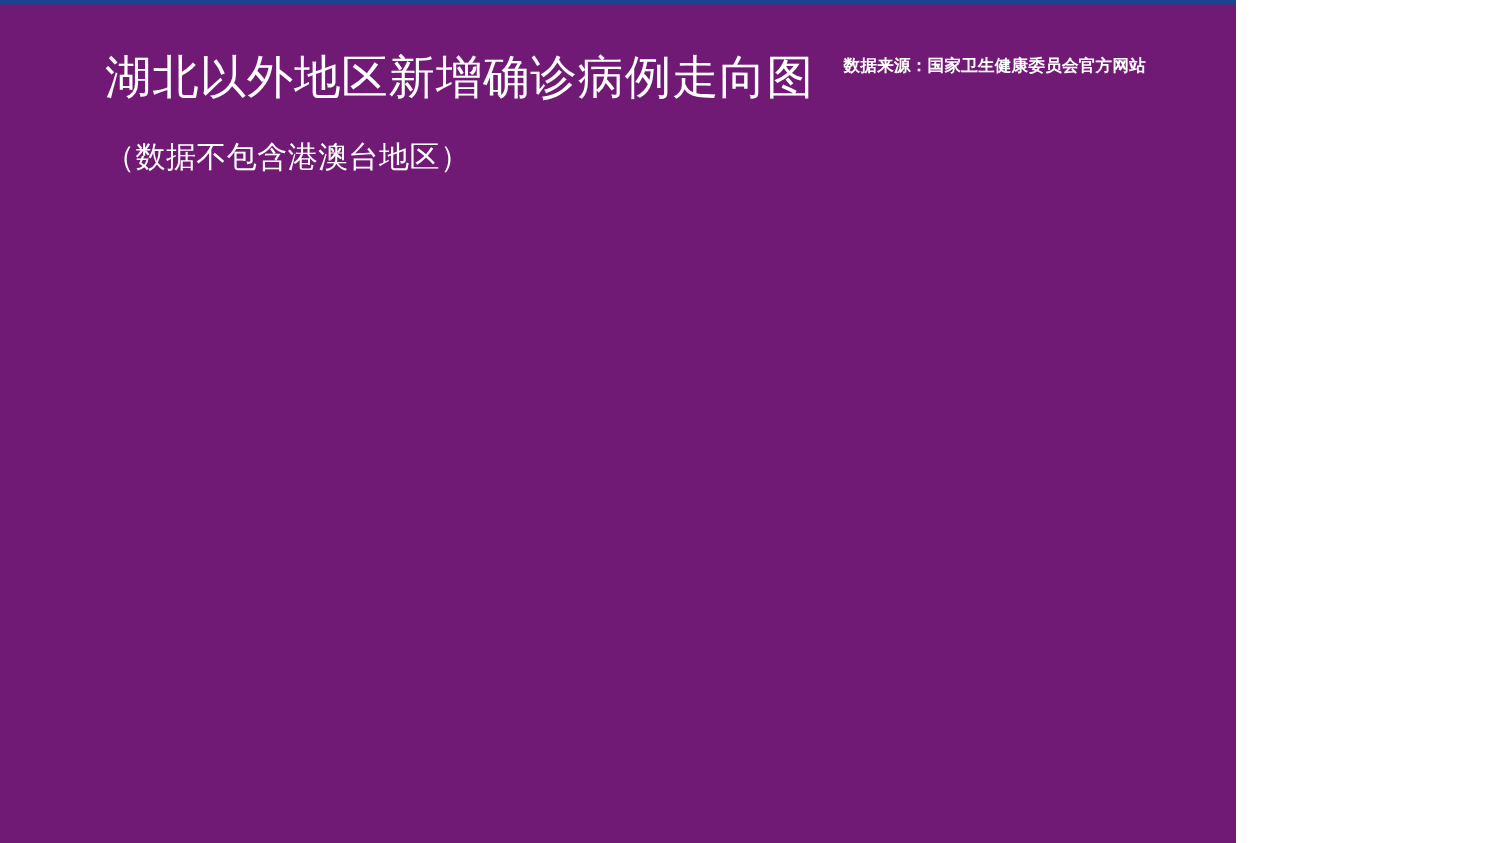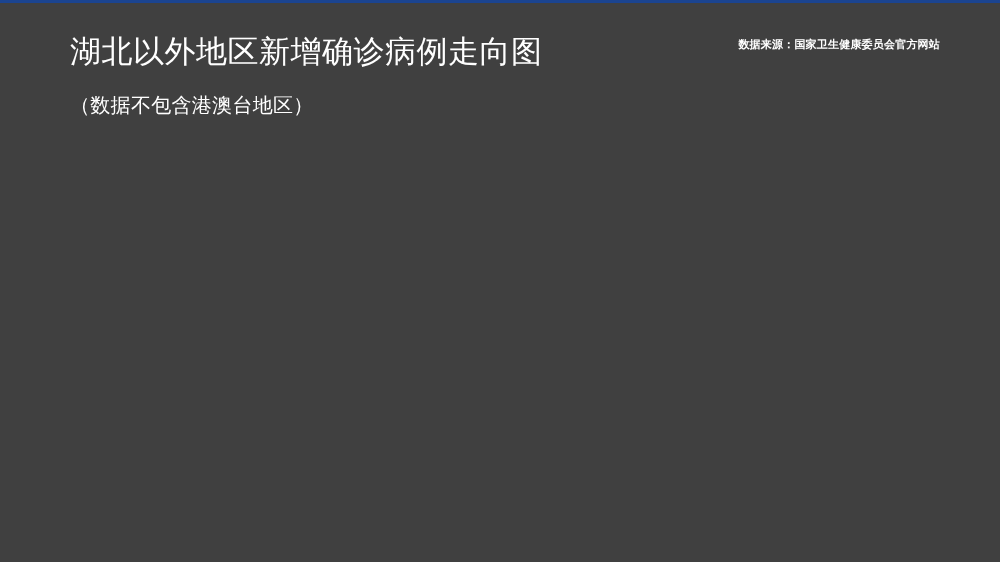--- a/index.html
+++ b/index.html
@@ -8,23 +8,23 @@
   }
   body {
     width: 1000px;
     height: 562px;
     overflow: hidden;
     font-family: "Liberation Sans", "DejaVu Sans", sans-serif;
   }
 
   #slide {
     position: relative;
-    width: 1000px;
+    width: 824px;
     height: 562px;
-    background: #404040;
+    background: #701a75;
     overflow: hidden;
   }
 
   
   #top-edge-strip {
     position: absolute;
     left: 0;
     top: 0;
     width: 1000px;
     height: 3px;

